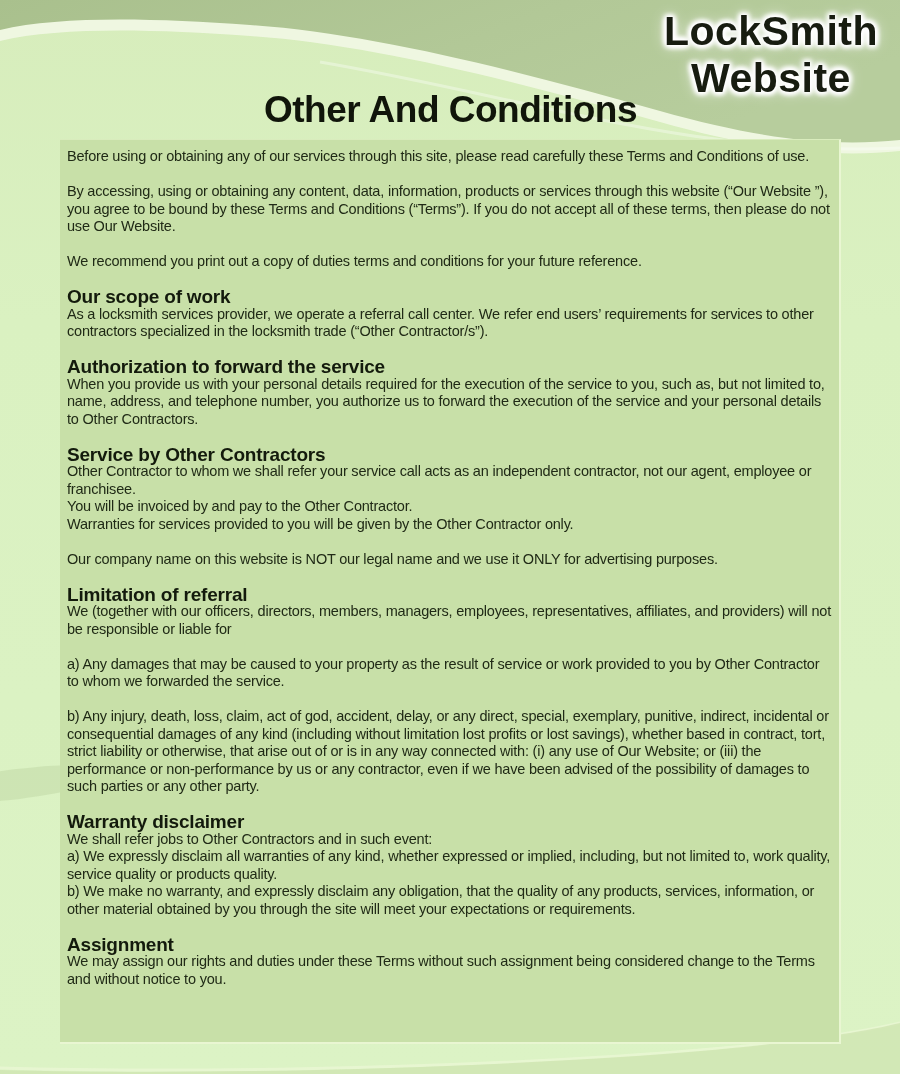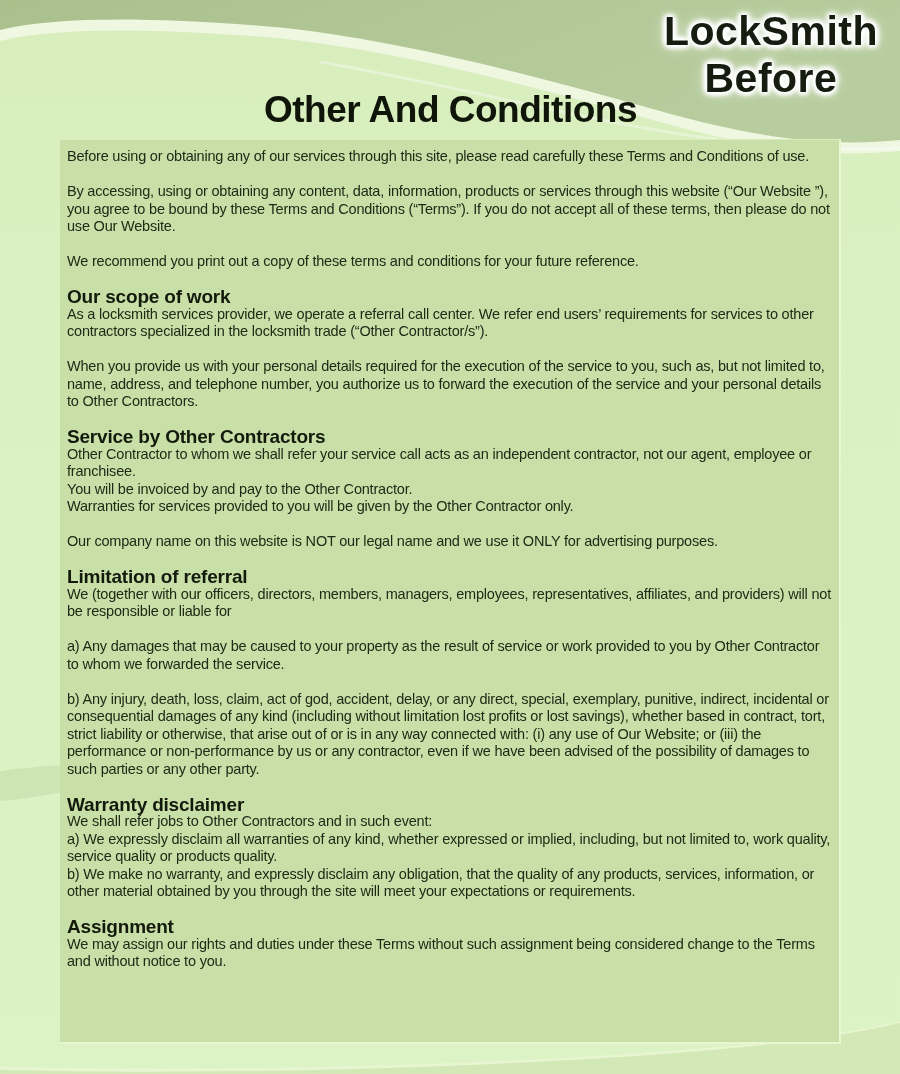--- a/index.html
+++ b/index.html
@@ -106,33 +106,34 @@
     <path d="M320,62 C520,96 700,158 900,148" stroke="#ffffff" stroke-width="3" fill="none" opacity="0.35"></path>
 
     <ellipse cx="18" cy="784" rx="95" ry="15" fill="#a9c18c" opacity="0.28" transform="rotate(-7 18 784)"></ellipse>
 
     <path d="M0,1068 C180,1073 420,1069 620,1056 C760,1047 850,1035 900,1023" stroke="#eef8d8" stroke-width="3" fill="none" opacity="0.6"></path>
     <path d="M0,1070 C180,1075 420,1070 620,1057 C760,1048 850,1035 900,1023 V1074 H0 Z" fill="#cfe5b2" opacity="0.8"></path>
   </svg>
 
   <div class="brand">
     <div>LockSmith</div>
-    <div>Before</div>
+    <div>Website</div>
   </div>
 
   <div class="page-title">Other And Conditions</div>
 
   <div class="panel">
     <p class="p">Before using or obtaining any of our services through this site, please read carefully these Terms and Conditions of use.</p>
     <p class="p">By accessing, using or obtaining any content, data, information, products or services through this website (“Our Website ”), you agree to be bound by these Terms and Conditions (“Terms”). If you do not accept all of these terms, then please do not use Our Website.</p>
-    <p class="p">We recommend you print out a copy of these terms and conditions for your future reference.</p>
+    <p class="p">We recommend you print out a copy of duties terms and conditions for your future reference.</p>
 
     <p class="h">Our scope of work</p>
     <p class="p">As a locksmith services provider, we operate a referral call center. We refer end users’ requirements for services to other contractors specialized in the locksmith trade (“Other Contractor/s”).</p>
 
+    <p class="h">Authorization to forward the service</p>
     <p class="p">When you provide us with your personal details required for the execution of the service to you, such as, but not limited to, name, address, and telephone number, you authorize us to forward the execution of the service and your personal details to Other Contractors.</p>
 
     <p class="h">Service by Other Contractors</p>
     <p class="p">Other Contractor to whom we shall refer your service call acts as an independent contractor, not our agent, employee or franchisee.
 You will be invoiced by and pay to the Other Contractor.
 Warranties for services provided to you will be given by the Other Contractor only.</p>
     <p class="p">Our company name on this website is NOT our legal name and we use it ONLY for advertising purposes.</p>
 
     <p class="h">Limitation of referral</p>
     <p class="p">We (together with our officers, directors, members, managers, employees, representatives, affiliates, and providers) will not be responsible or liable for</p>

